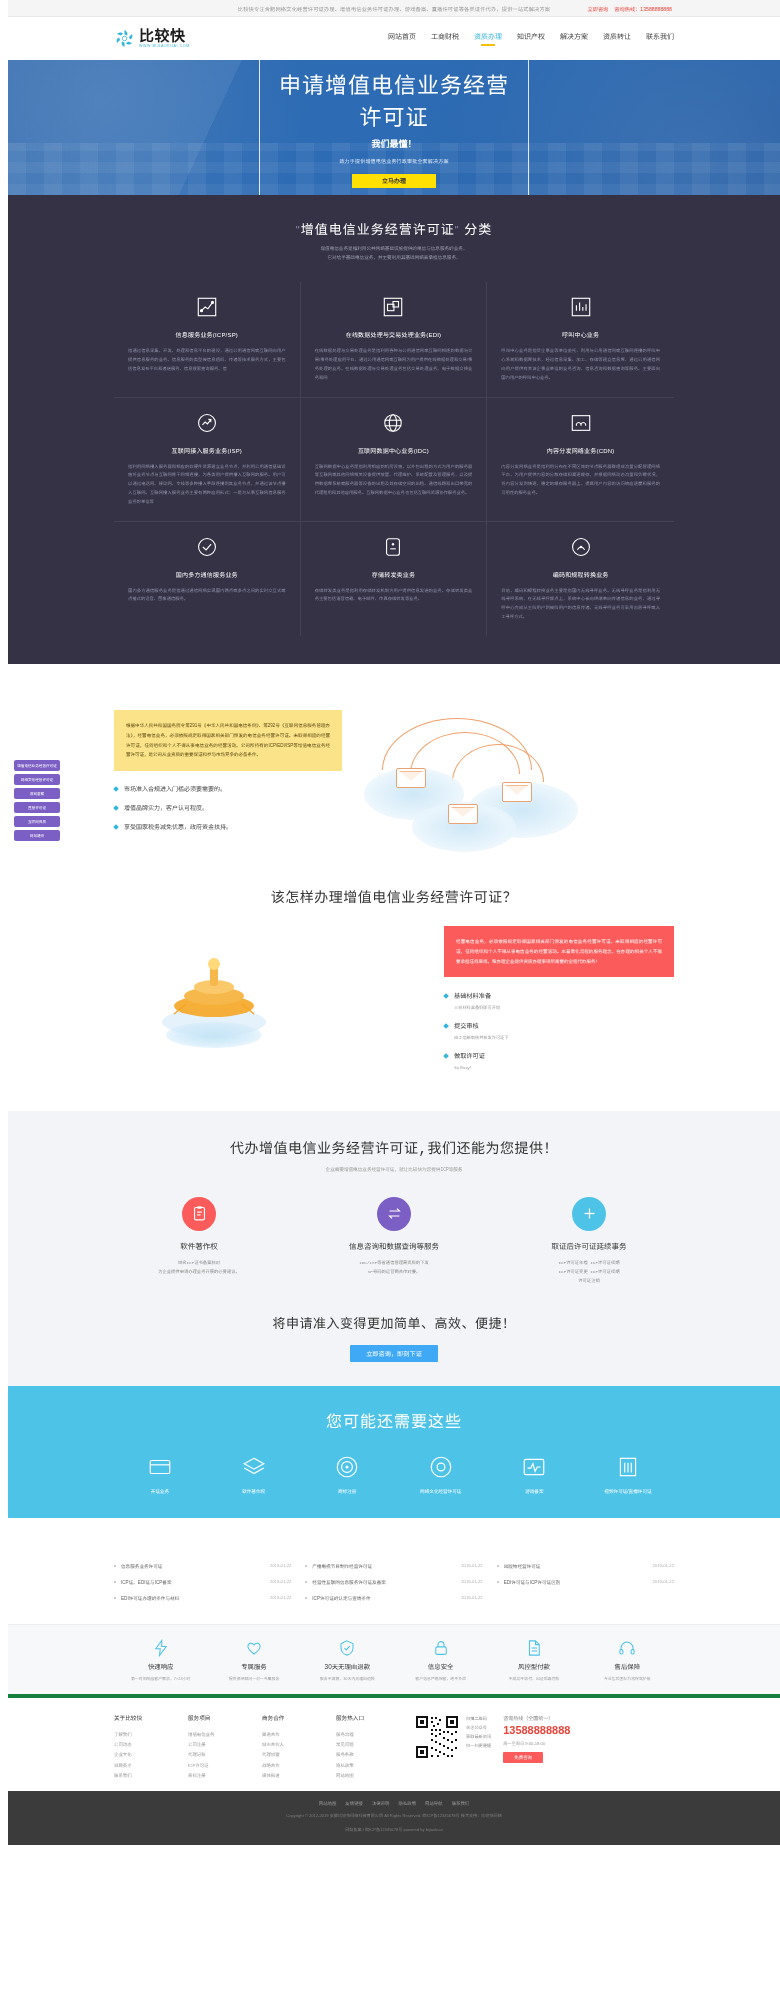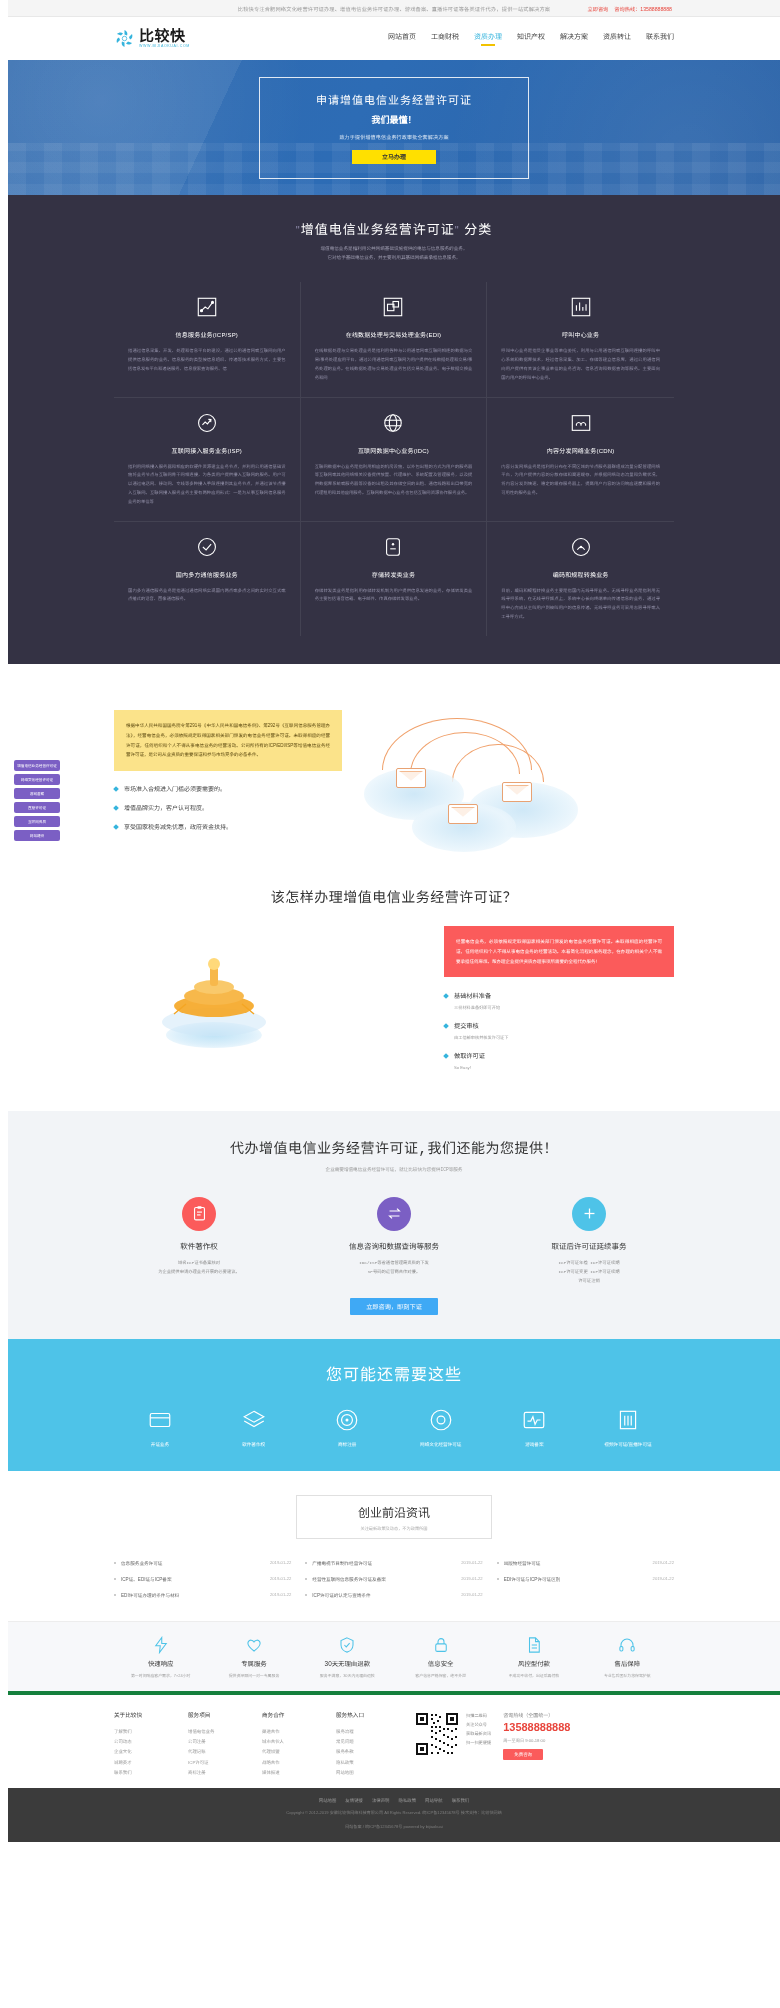--- a/index.html
+++ b/index.html
@@ -71,21 +71,21 @@
     background:
       repeating-linear-gradient(90deg, rgba(255,255,255,.05) 0 18px, rgba(255,255,255,0) 18px 36px),
       repeating-linear-gradient(0deg, rgba(255,255,255,.05) 0 11px, rgba(255,255,255,0) 11px 22px);
   }
   .hero-box {
     position: relative; z-index: 2;
     border: 1.5px solid rgba(255,255,255,.85);
     width: 270px; padding: 13px 10px 14px;
     text-align: center;
   }
-  .hero-title { font-size: 11px; color: #fff; letter-spacing: 1px; font-weight: 500; }
+  .hero-title { font-size: 22px; color: #fff; letter-spacing: 1px; font-weight: 500; }
   .hero-sub { font-size: 9px; color: #fff; margin-top: 6px; font-weight: bold; }
   .hero-desc { font-size: 5px; color: #dbe7f5; margin-top: 7px; letter-spacing: .2px; }
   .hero-btn {
     margin: 10px auto 0; width: 84px; height: 14px; background: #ffe000;
     color: #333; font-size: 6px; display: flex; align-items: center;
     justify-content: center; cursor: pointer; font-weight: bold;
   }
 
   
   .dark-sec { background: #343244; padding: 24px 0 28px; }
@@ -563,20 +563,21 @@
             <line x1="12" y1="5" x2="12" y2="19"></line>
                 <line x1="5" y1="12" x2="19" y2="12"></line>
           </svg>
         </div>
         <div class="svc-t">取证后许可证延续事务</div>
         <div class="svc-d" style="white-space:pre-line;">ICP许可证年检  ICP许可证续期
 ICP许可证变更  ICP许可证续期
 许可证注销</div>
       </div>
     </div>
+    <div class="cta-line">将申请准入变得更加简单、高效、便捷！</div>
     <div class="cta-btn">立即咨询，即刻下证</div>
   </div>
 </div>
 
 <div class="cyan-sec">
   <div class="wrap">
     <div class="cyan-title">您可能还需要这些</div>
     <div class="cyan-row">
       <div class="cyan-item">
         <div class="cyan-ic">
@@ -634,24 +635,20 @@
           </svg>
         </div>
         <div class="cyan-lb">视频许可证/直播许可证</div>
       </div>
     </div>
   </div>
 </div>
 
 <div class="news-sec">
   <div class="wrap">
-    <div class="news-hd">
-      <div class="news-hd-t">创业前沿资讯</div>
-      <div class="news-hd-s">关注最新政策及动态，不为政策所困</div>
-    </div>
     <div class="news-cols">
       <div class="news-col">
         <div class="news-li">
           <span class="news-dot"></span>
           <span>信息服务业务许可证</span>
           <span class="news-date">2019-01-22</span>
         </div>
         <div class="news-li">
           <span class="news-dot"></span>
           <span>ICP证、EDI证与ICP备案</span>

